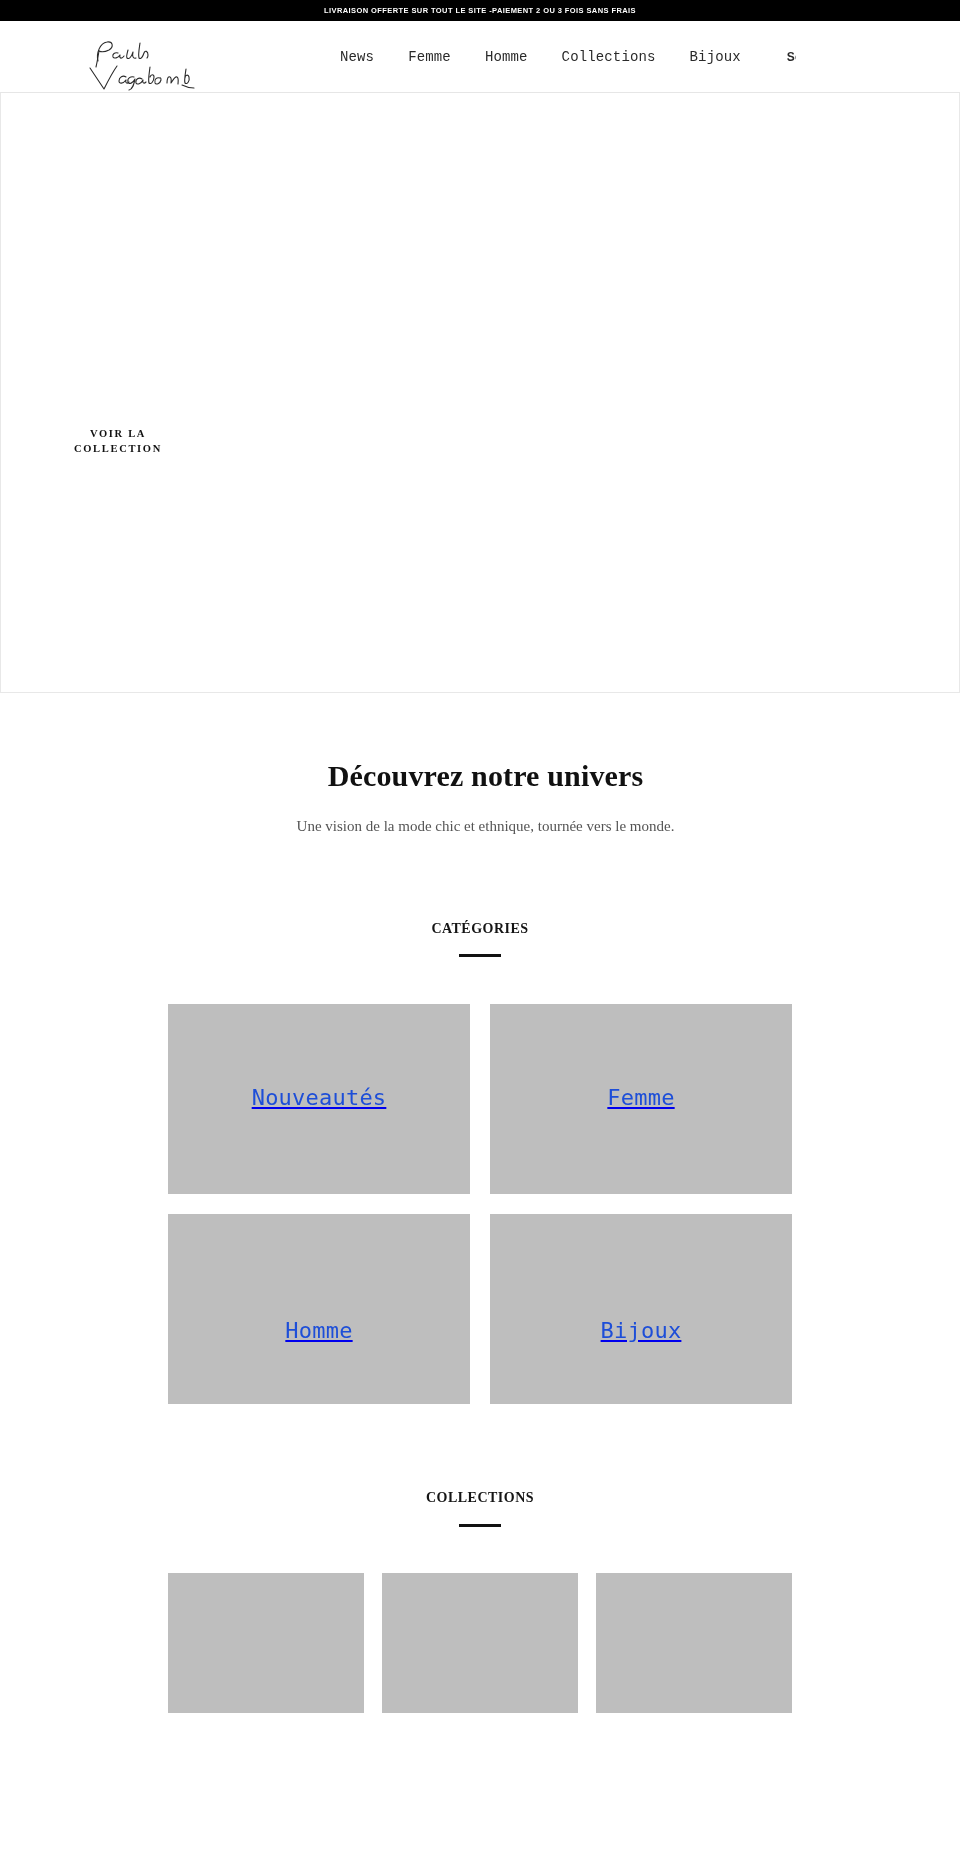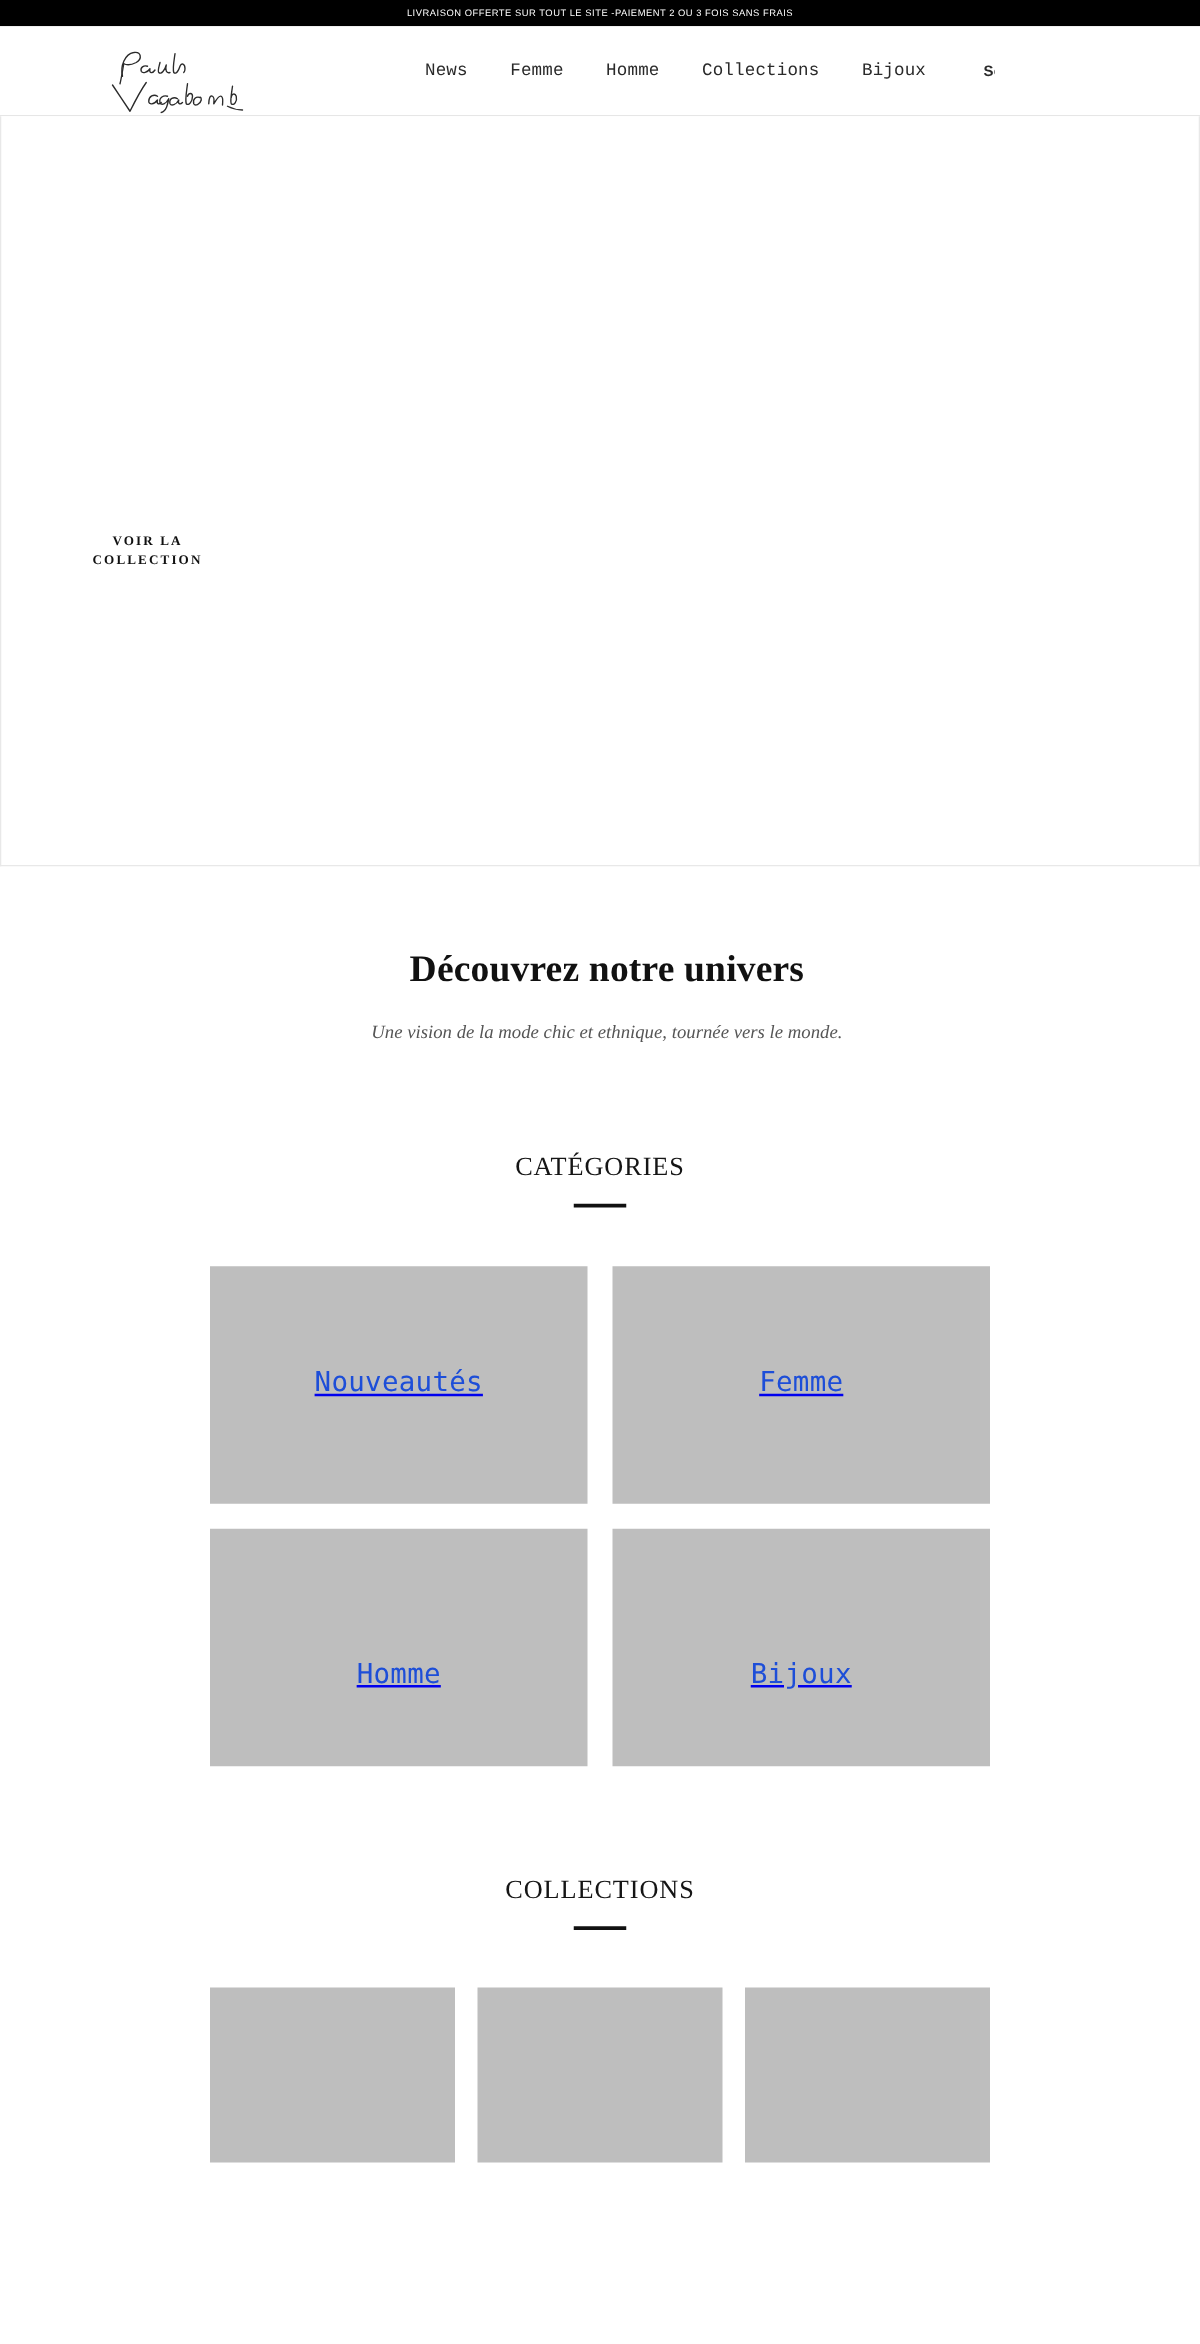--- a/index.html
+++ b/index.html
@@ -19,21 +19,21 @@
     background: #000000;
     color: #ffffff;
     height: 21px;
     display: flex;
     align-items: center;
     justify-content: center;
   }
   .announcement-text {
     font-family: "Liberation Sans", sans-serif;
     font-size: 7.5px;
-    font-weight: 400;
+    font-weight: 700;
     letter-spacing: 0.055em;
     line-height: 1;
     white-space: nowrap;
   }
 
   
   .site-header {
     height: 72px;
     border-bottom: 1px solid #e6e6e6;
     display: flex;
@@ -123,29 +123,28 @@
     letter-spacing: 0.005em;
     color: #111111;
     line-height: 1.15;
   }
   .intro-sub {
     margin-top: 22px;
     font-family: "Liberation Serif", serif;
     font-size: 15px;
     color: #555555;
     line-height: 1.4;
-    font-style: italic;
   }
 
   
   .section { text-align: center; }
   .section-title {
     font-family: "Liberation Serif", serif;
-    font-weight: 400;
-    font-size: 21px;
+    font-weight: 700;
+    font-size: 14px;
     letter-spacing: 0.035em;
     color: #151515;
     line-height: 1.2;
   }
   .section-rule {
     width: 42px;
     height: 3px;
     background: #111111;
     margin: 17px auto 0;
   }

